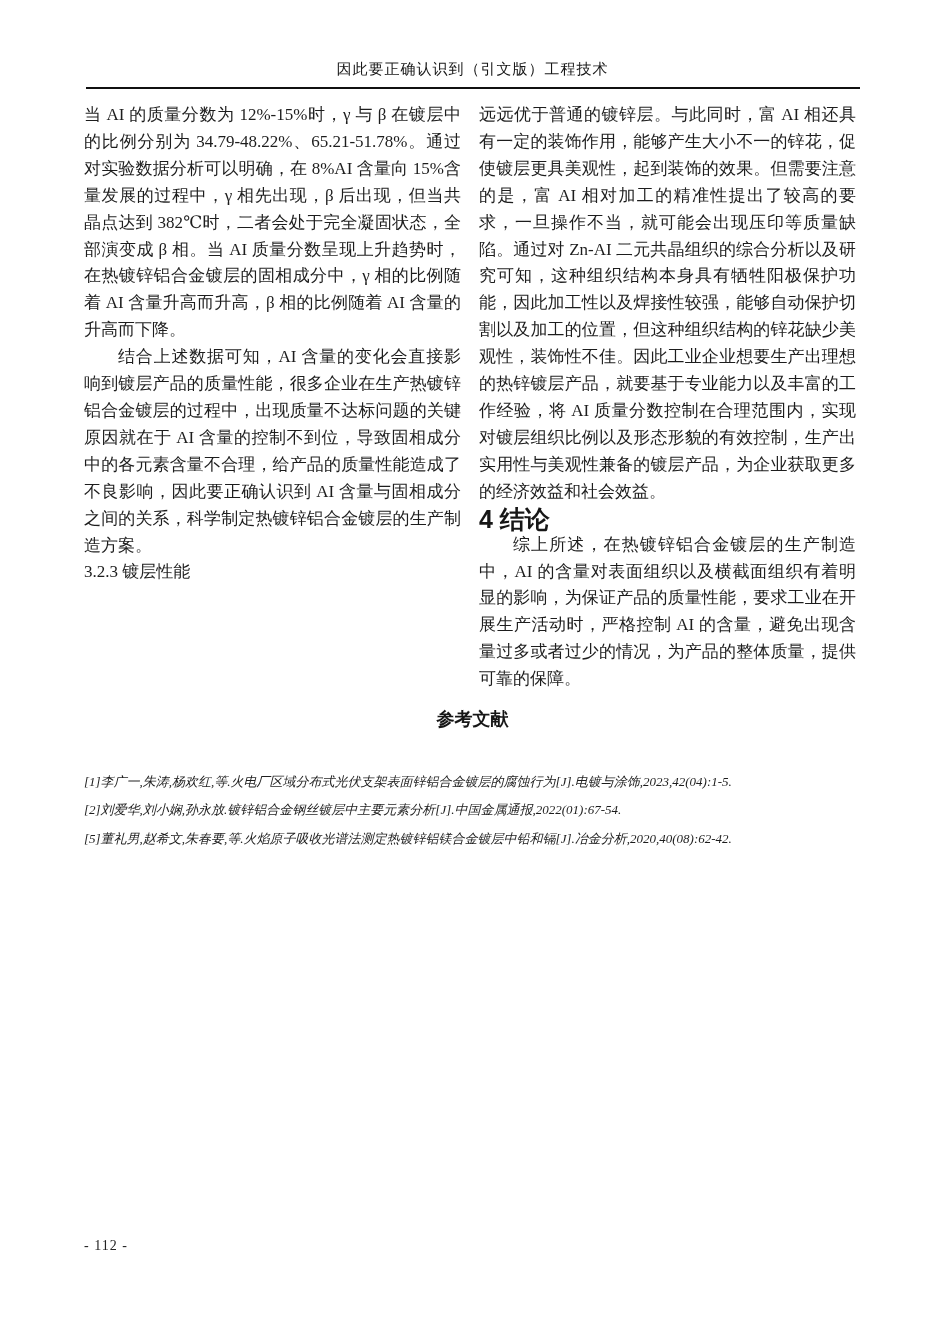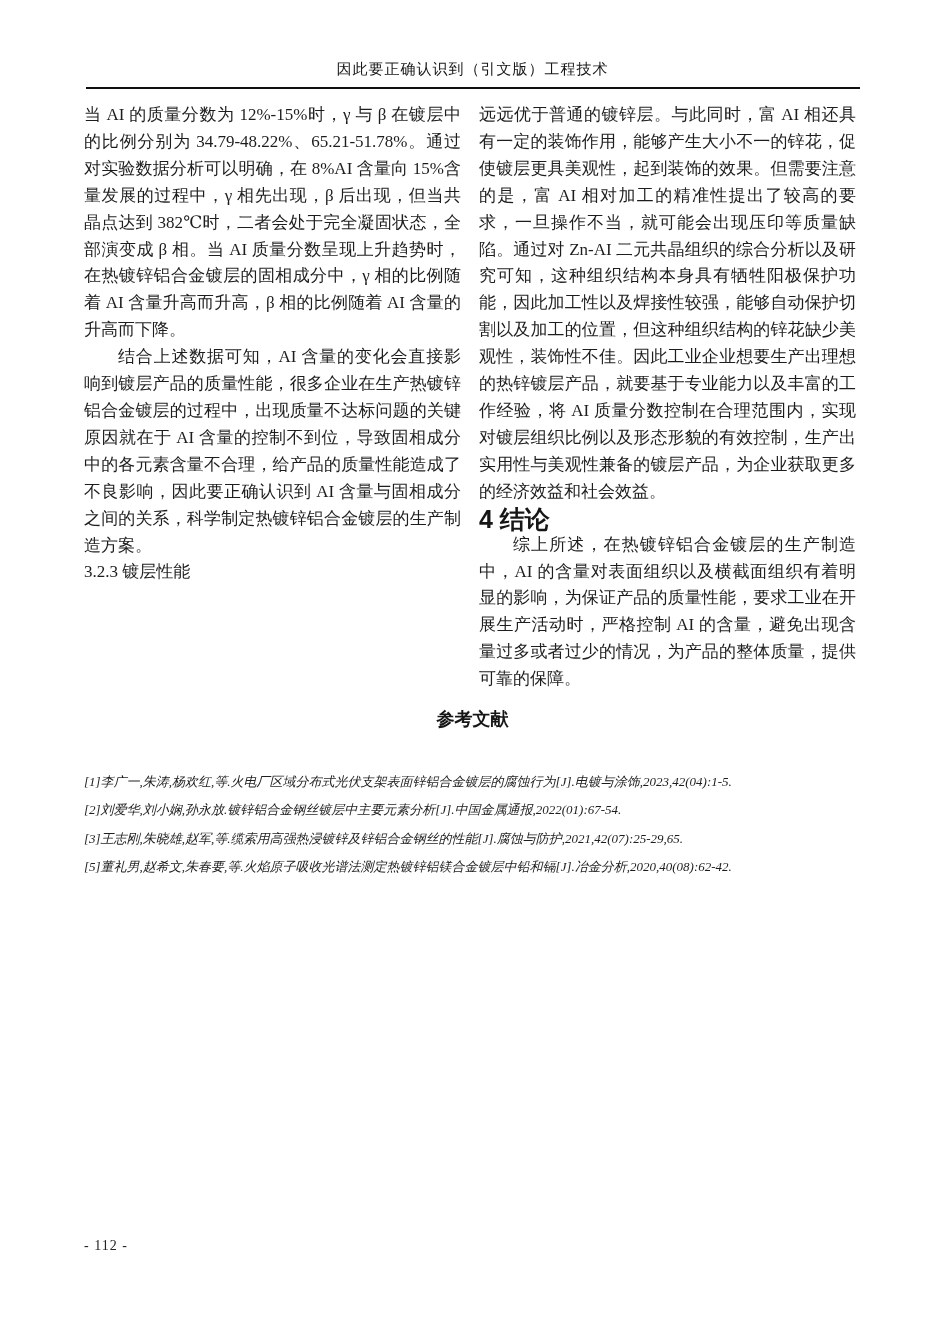--- a/index.html
+++ b/index.html
@@ -97,19 +97,18 @@
       <p class="indent">综上所述，在热镀锌铝合金镀层的生产制造中，AI 的含量对表面组织以及横截面组织有着明显的影响，为保证产品的质量性能，要求工业在开展生产活动时，严格控制 AI 的含量，避免出现含量过多或者过少的情况，为产品的整体质量，提供可靠的保障。</p>
     </div>
 
   </div>
 
   <div class="ref-title">参考文献</div>
 
   <div class="references">
     <p>[1]李广一,朱涛,杨欢红,等.火电厂区域分布式光伏支架表面锌铝合金镀层的腐蚀行为[J].电镀与涂饰,2023,42(04):1-5.</p>
     <p>[2]刘爱华,刘小娴,孙永放.镀锌铝合金钢丝镀层中主要元素分析[J].中国金属通报,2022(01):67-54.</p>
-    <p>[3]王志刚,朱晓雄,赵军,等.缆索用高强热浸镀锌及锌铝合金钢丝的性能[J].腐蚀与防护,2021,42(07):25-29,65.</p>
     <p>[5]董礼男,赵希文,朱春要,等.火焰原子吸收光谱法测定热镀锌铝镁合金镀层中铅和镉[J].冶金分析,2020,40(08):62-42.</p>
   </div>
 
   <div class="page-number">- 112 -</div>
 
 </div>
 
 </body></html>

